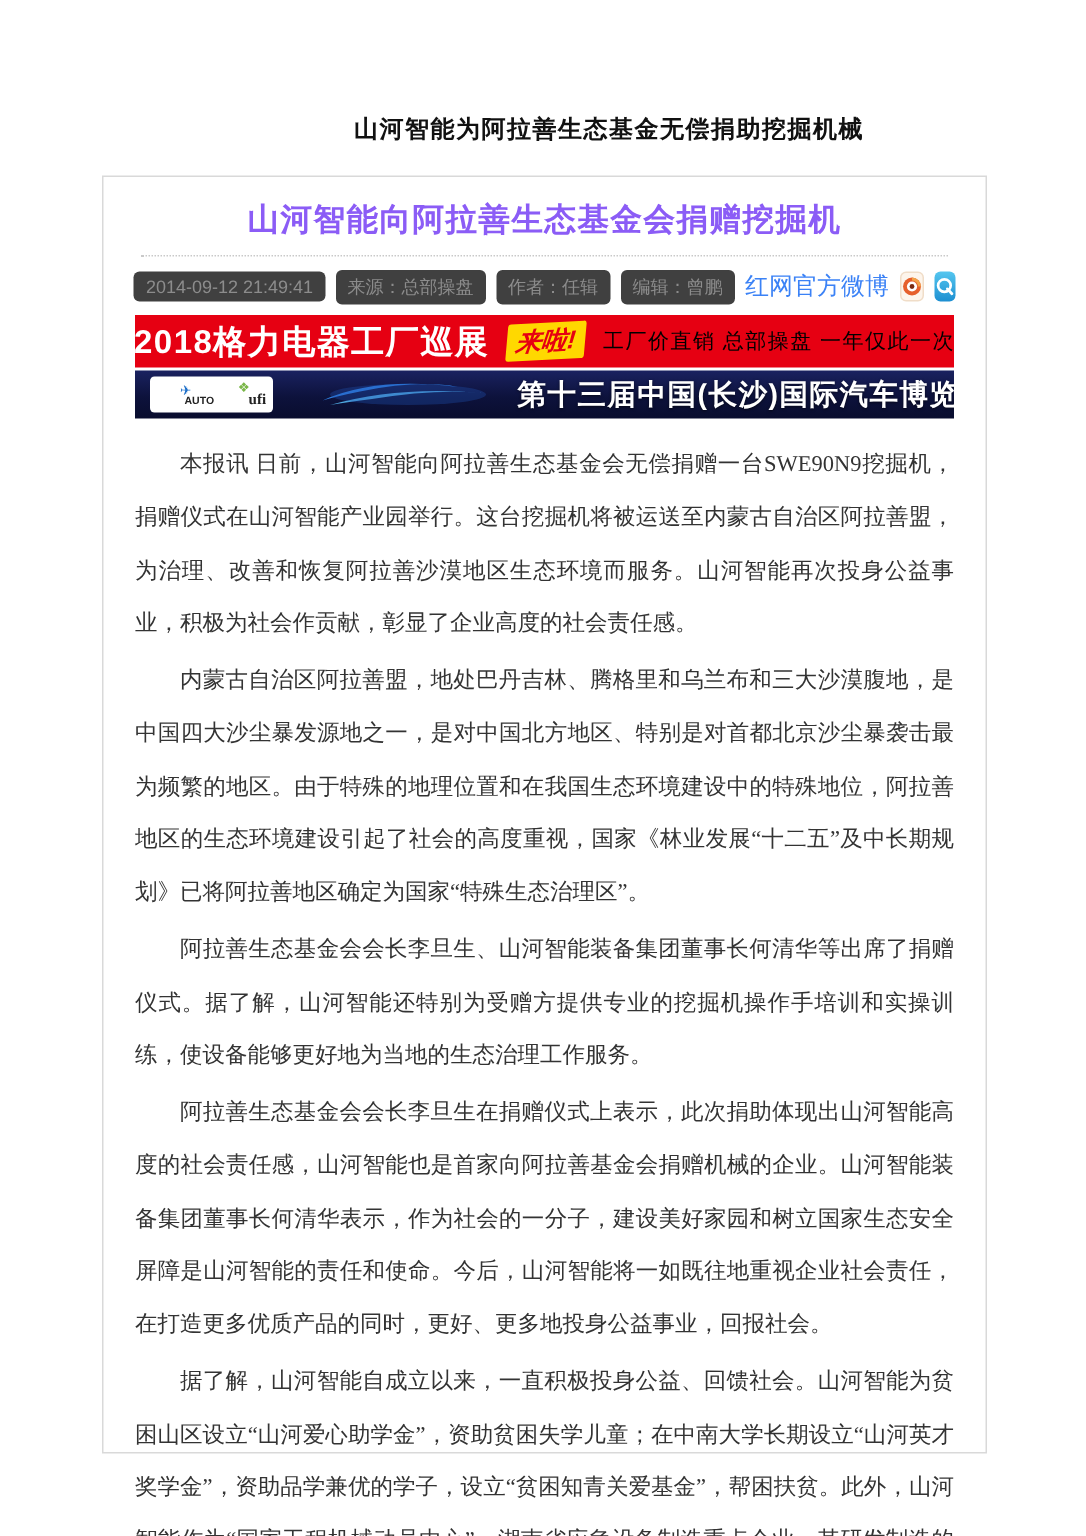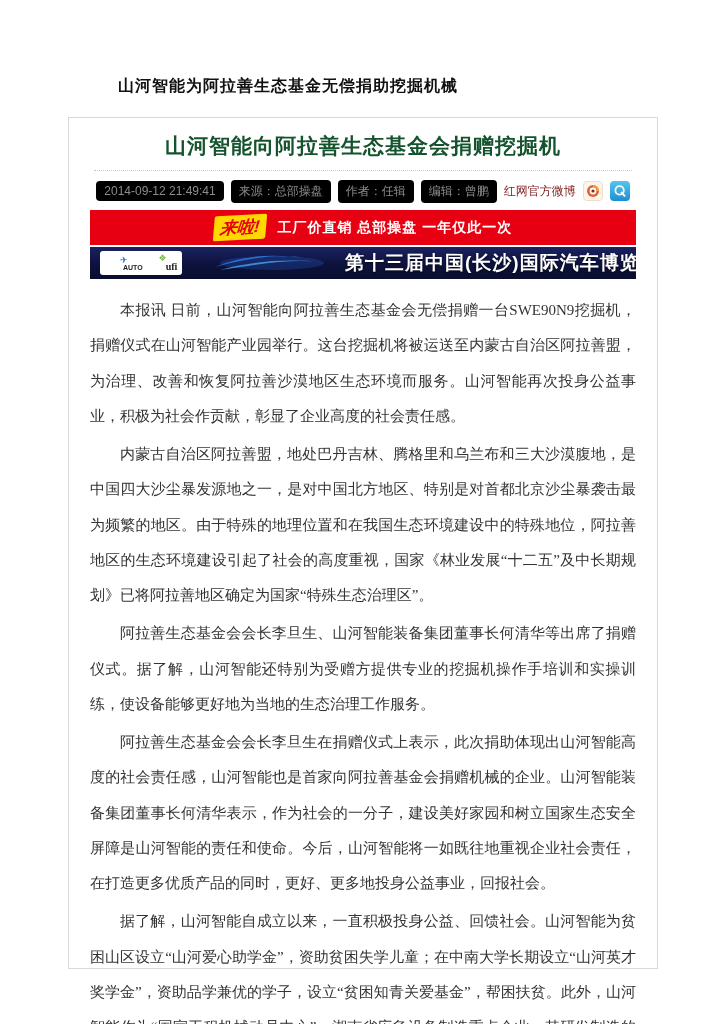--- a/index.html
+++ b/index.html
@@ -7,69 +7,69 @@
   body {
     width: 724px;
     height: 1024px;
     position: relative;
     font-family: "Liberation Sans", sans-serif;
     overflow: hidden;
   }
   .doc-title {
     position: absolute;
     top: 76px; left: 0; width: 576px;
-    text-align: center;
+    text-align: right;
     font-family: "Liberation Serif", serif;
     font-weight: bold;
     font-size: 16px;
     color: #111111;
     letter-spacing: 1px;
   }
   .article-box {
     position: absolute;
     top: 117px; left: 68px;
     width: 590px;
     height: 852px;
     background: #ffffff;
     border: 1px solid #d9d9d9;
     padding: 10px 21px 20px 21px;
   }
   .article-title {
     text-align: center;
     font-family: "Liberation Serif", serif;
     font-weight: bold;
     font-size: 21px;
-    color: #14532d;
+    color: #8b5cf6;
     letter-spacing: 1px;
     padding: 4px 0 10px 0;
   }
   .dotted-sep {
     border-bottom: 1px dotted #c9c9c9;
     height: 1px;
     margin: 0 4px 8px 4px;
   }
   .meta-row {
     display: flex;
     align-items: center;
     justify-content: center;
     gap: 7px;
     height: 24px;
     margin-bottom: 7px;
   }
   .meta-pill {
-    background: #000000;
+    background: #404040;
     color: #8c8c8c;
     font-size: 12px;
     border-radius: 4px;
     padding: 3px 8px;
     white-space: nowrap;
   }
   .meta-plain {
-    color: #7f1d1d;
-    font-size: 12px;
+    color: #3b82f6;
+    font-size: 16px;
     white-space: nowrap;
   }
   .share-icon {
     width: 20px; height: 20px;
     border-radius: 4px;
     display: inline-flex;
     align-items: center;
     justify-content: center;
     cursor: pointer;
   }
@@ -96,22 +96,22 @@
     color: #e60012;
     font-weight: bold;
     font-style: italic;
     font-size: 17px;
     padding: 1px 6px;
     transform: skewX(-8deg) rotate(-3deg);
     border-radius: 2px;
     white-space: nowrap;
   }
   .banner-gree .gree-tagline {
-    color: #ffffff;
-    font-weight: bold;
+    color: #000000;
+    font-weight: normal;
     font-size: 14px;
     letter-spacing: 1px;
     white-space: nowrap;
   }
   .banner-expo {
     height: 32px;
     margin-top: 2px;
     background: linear-gradient(180deg, #1a2260 0%, #0d123c 55%, #090d2e 100%);
     display: flex;
     align-items: center;
@@ -194,20 +194,21 @@
     </span>
     <span class="share-icon" style="background:linear-gradient(180deg,#55c6ef,#1d8fd1);">
       <svg width="14" height="14" viewBox="0 0 14 14">
         <circle cx="6.6" cy="6.4" r="4.2" fill="none" stroke="#ffffff" stroke-width="1.8"></circle>
         <path d="M8.6 8.6 L11.6 11.8" stroke="#ffffff" stroke-width="1.9" stroke-linecap="round"></path>
       </svg>
     </span>
   </div>
 
   <div class="banner-gree">
+    <span class="gree-main">2018格力电器工厂巡展</span>
     <span class="gree-badge">来啦!</span>
     <span class="gree-tagline">工厂价直销 总部操盘 一年仅此一次</span>
   </div>
 
   <div class="banner-expo">
     <div class="expo-logos">
       <span class="expo-logo auto">
         <span class="glyph">✈</span>
         <span class="lbl">AUTO</span>
       </span>

